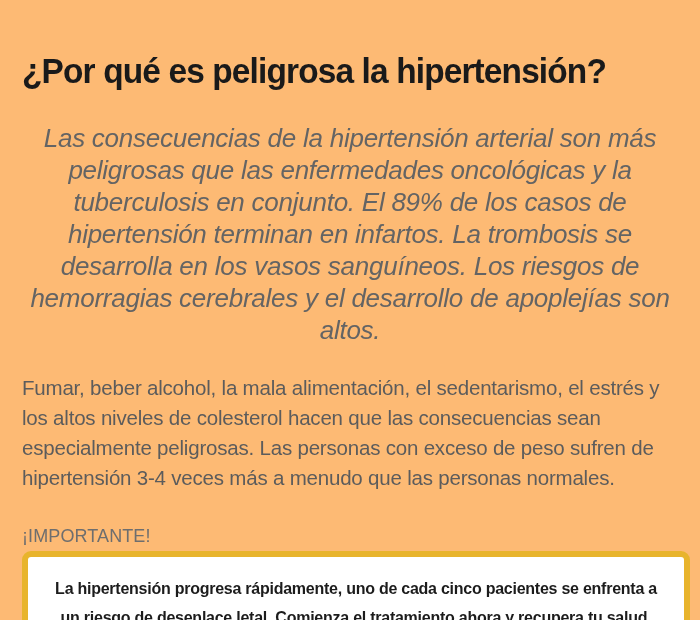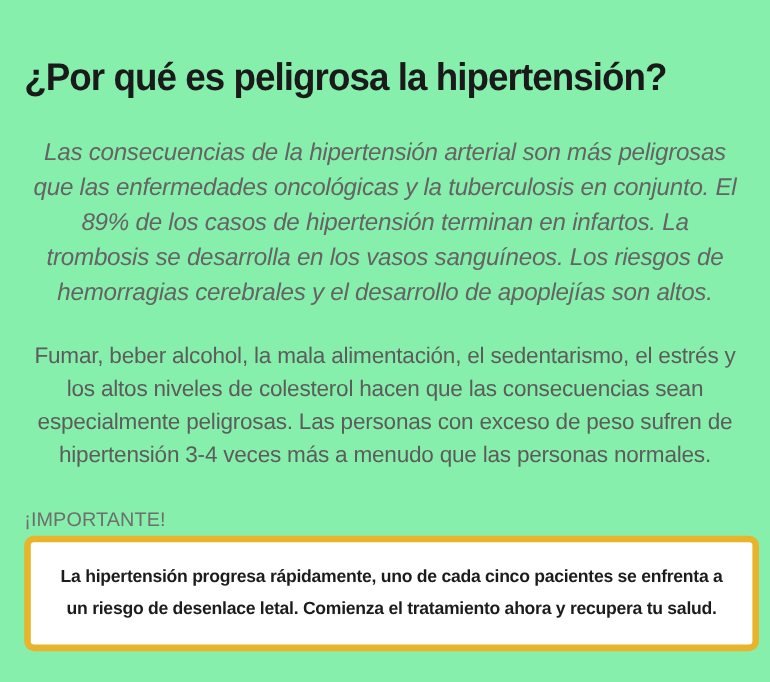--- a/index.html
+++ b/index.html
@@ -11,21 +11,21 @@
     height: 620px;
     background: #ffffff;
     font-family: "Liberation Sans", sans-serif;
     overflow: hidden;
   }
   .page {
     width: 700px;
     height: 620px;
     box-sizing: border-box;
     padding: 0 22px;
-    background: #86efac;
+    background: #fdba74;
     position: relative;
   }
   .article-title {
     margin: 0;
     padding-top: 50px;
     font-family: "Liberation Sans", sans-serif;
     font-weight: bold;
     font-size: 35px;
     line-height: 42px;
     letter-spacing: -0.9px;
@@ -35,29 +35,29 @@
     white-space: nowrap;
   }
   .lead-paragraph {
     margin: 0;
     padding-top: 30px;
     padding-left: 8px;
     padding-right: 8px;
     text-align: center;
     font-family: "Liberation Sans", sans-serif;
     font-style: italic;
-    font-size: 22px;
+    font-size: 26px;
     line-height: 32px;
     color: #646464;
     letter-spacing: -0.25px;
   }
   .body-paragraph {
     margin: 0;
     padding-top: 27px;
-    text-align: center;
+    text-align: left;
     font-family: "Liberation Sans", sans-serif;
     font-size: 20.5px;
     line-height: 30px;
     color: #5c5c5c;
     letter-spacing: -0.2px;
   }
   .important-label {
     margin: 0;
     padding-top: 35px;
     padding-bottom: 7px;

